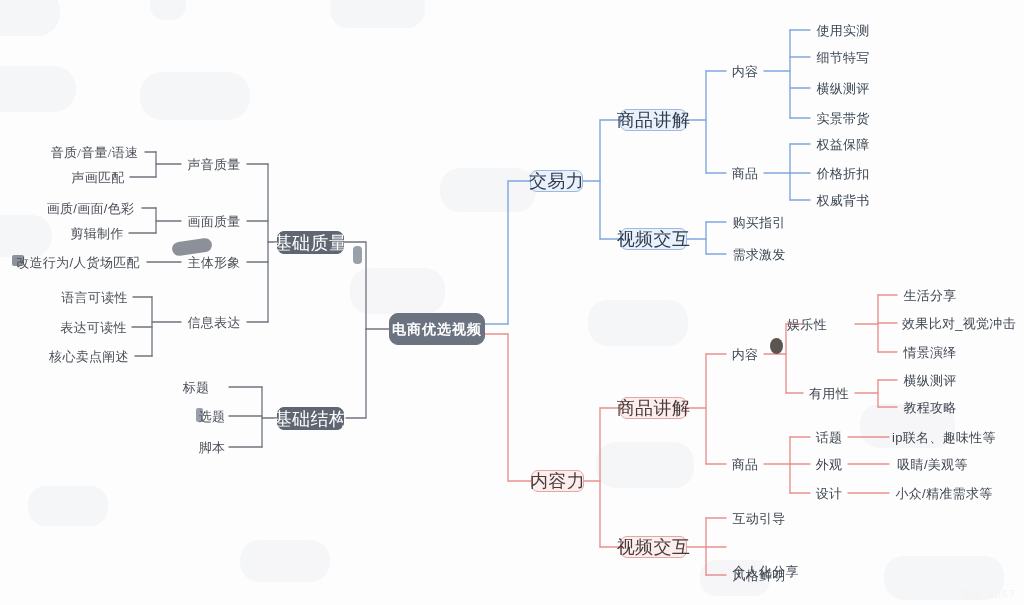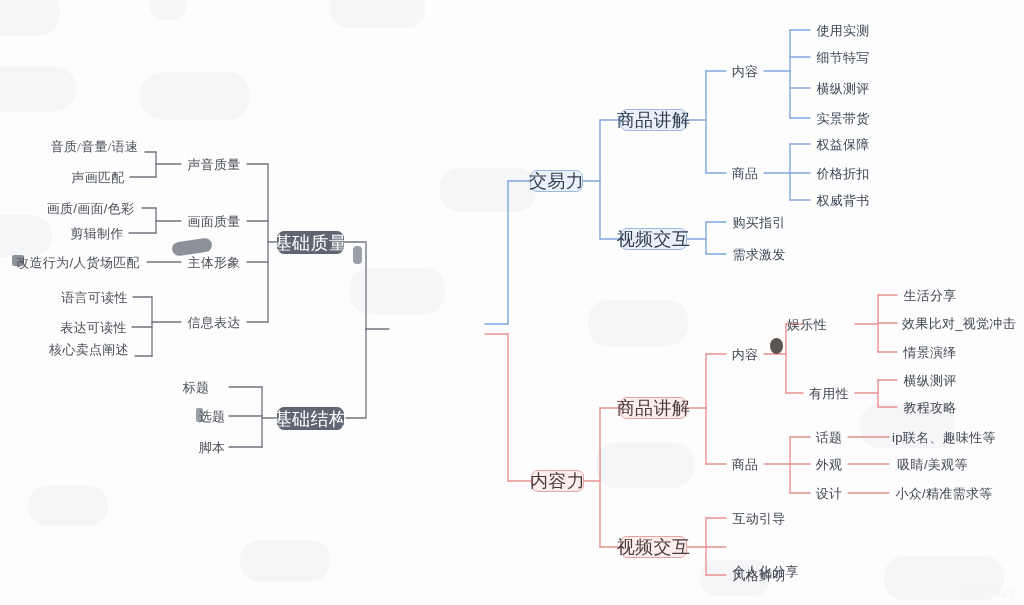--- a/index.html
+++ b/index.html
@@ -238,34 +238,35 @@
       <path d="M706 575 L726 575"></path>
     </g>
   </svg>
 
   <div class="cursor-blob" style="left:172px;top:240px;width:40px;height:14px;background:#8c9099;border-radius:8px;transform:rotate(-8deg);"></div>
   <div class="cursor-blob" style="left:353px;top:246px;width:9px;height:18px;background:#9aa0aa;border-radius:4px;"></div>
   <div class="cursor-blob" style="left:770px;top:338px;width:13px;height:16px;background:#5a5550;border-radius:50%;"></div>
   <div class="cursor-blob" style="left:12px;top:255px;width:12px;height:11px;background:#8e939b;border-radius:2px;"></div>
   <div class="cursor-blob" style="left:196px;top:408px;width:7px;height:14px;background:#9aa0aa;border-radius:2px;"></div>
 
+  <div class="node pill root" style="left: 389px; top: 313px; width: 96px; height: 32px;">电商优选视频</div>
     <div class="node pill dark2" style="left: 277px; top: 231px; width: 67px; height: 23px;">基础质量</div>
     <div class="node pill dark2" style="left: 277px; top: 407px; width: 67px; height: 23px;">基础结构</div>
     <div class="node txt" style="left: 183px; top: 155px; width: 62px; height: 18px;">声音质量</div>
     <div class="node txt" style="left: 183px; top: 212px; width: 62px; height: 18px;">画面质量</div>
     <div class="node txt" style="left: 183px; top: 253px; width: 62px; height: 18px;">主体形象</div>
     <div class="node txt" style="left: 183px; top: 313px; width: 62px; height: 18px;">信息表达</div>
-    <div class="node txt" style="left: 44px; top: 137px; width: 101px; height: 18px; font-family: Liberation Serif, serif;">音质/音量/语速</div>
+    <div class="node txt" style="left: 44px; top: 143px; width: 101px; height: 18px; font-family: Liberation Serif, serif;">音质/音量/语速</div>
     <div class="node txt" style="left: 67px; top: 168px; width: 62px; height: 18px;">声画匹配</div>
     <div class="node txt" style="left: 40px; top: 199px; width: 101px; height: 18px;">画质/画面/色彩</div>
     <div class="node txt" style="left: 66px; top: 224px; width: 62px; height: 18px;">剪辑制作</div>
     <div class="node txt" style="left: 10px; top: 253px; width: 136px; height: 18px;">改造行为/人货场匹配</div>
     <div class="node txt" style="left: 57px; top: 288px; width: 75px; height: 18px;">语言可读性</div>
     <div class="node txt" style="left: 56px; top: 318px; width: 75px; height: 18px;">表达可读性</div>
-    <div class="node txt" style="left: 44px; top: 340px; width: 90px; height: 18px;">核心卖点阐述</div>
+    <div class="node txt" style="left: 44px; top: 347px; width: 90px; height: 18px;">核心卖点阐述</div>
     <div class="node txt" style="left: 180px; top: 378px; width: 32px; height: 18px; text-align: center;">标题</div>
     <div class="node txt" style="left: 196px; top: 407px; width: 32px; height: 18px;">选题</div>
     <div class="node txt" style="left: 196px; top: 438px; width: 32px; height: 18px;">脚本</div>
     <div class="node pill blue" style="left: 530px; top: 170px; width: 53px; height: 22px;">交易力</div>
     <div class="node pill blue" style="left: 620px; top: 109px; width: 67px; height: 22px;">商品讲解</div>
     <div class="node pill blue" style="left: 620px; top: 228px; width: 67px; height: 22px;">视频交互</div>
     <div class="node txt blue" style="left: 728px; top: 62px; width: 34px; height: 18px;">内容</div>
     <div class="node txt blue" style="left: 728px; top: 164px; width: 34px; height: 18px;">商品</div>
     <div class="node txt blue" style="left: 812px; top: 21px; width: 62px; height: 18px;">使用实测</div>
     <div class="node txt blue" style="left: 812px; top: 48px; width: 62px; height: 18px;">细节特写</div>

